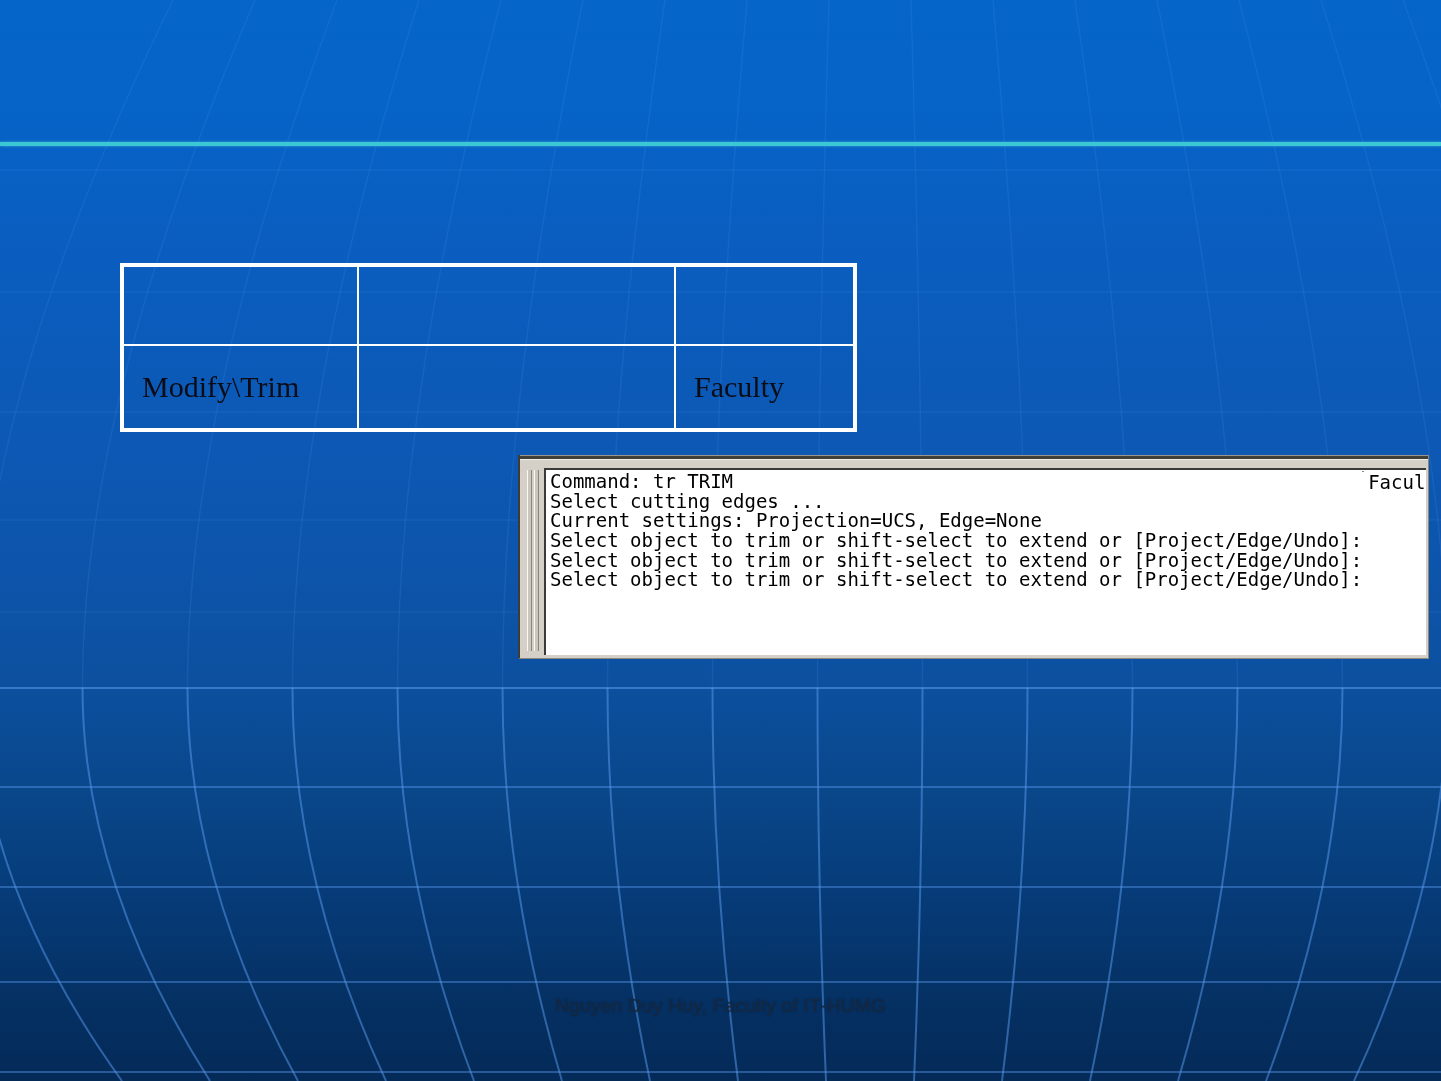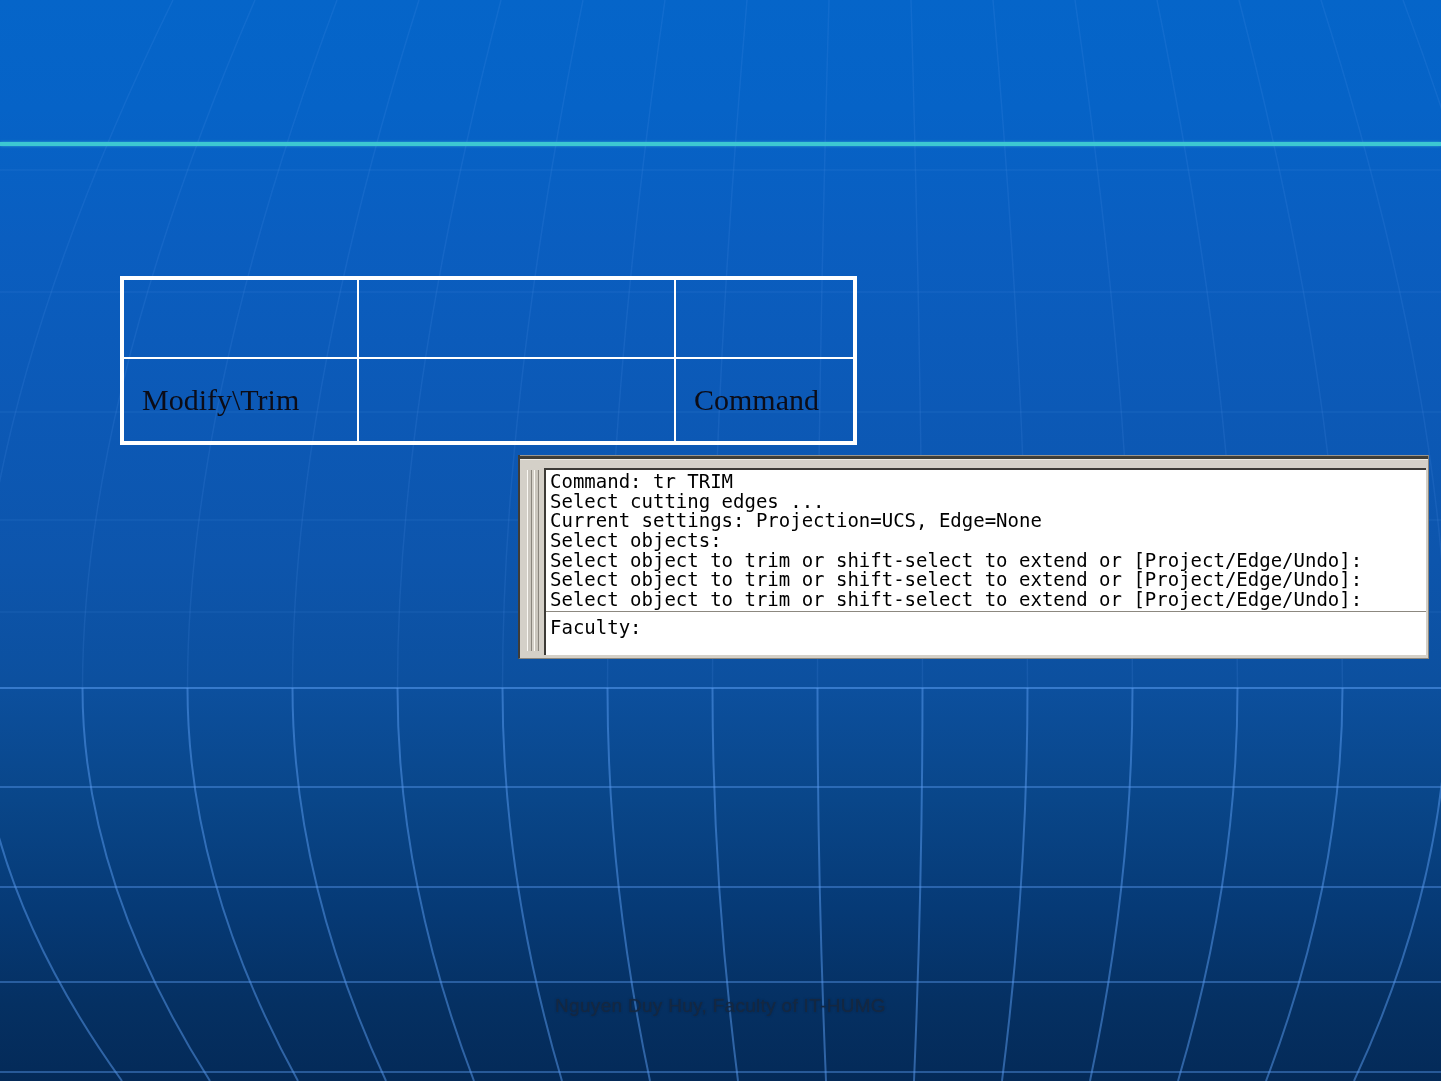--- a/index.html
+++ b/index.html
@@ -22,21 +22,21 @@
       #042a58 100%);
   }
   .grid{position:absolute;inset:0;width:1441px;height:1081px;}
   .title-line{
     position:absolute;top:142px;left:0;width:100%;height:4px;
     background:#3cc8d2;box-shadow:0 0 3px rgba(90,220,230,.55);
   }
 
   
   .menu-table{
-    position:absolute;left:120px;top:276px;
+    position:absolute;left:120px;top:263px;
     border:3px solid #fff;
     display:grid;
     grid-template-columns:235px 317px 179px;
     grid-template-rows:79px 84px;
     text-align:center;
   }
   .menu-table .cell{
     border:1.5px solid #fff;
     box-sizing:border-box;
     display:flex;align-items:center;
@@ -65,21 +65,21 @@
   .cmd-grip i{
     display:block;width:3px;height:100%;background:#cac6be;
     border-left:1px solid #fbf9f4;border-right:1px solid #8a867e;
   }
   .cmd-text{
     position:absolute;left:24px;top:13px;right:2px;bottom:3px;
     background:#fff;box-sizing:border-box;
     border-left:2px solid #3c3a36;border-top:2px solid #3c3a36;
     font-family:"DejaVu Sans Mono","Liberation Mono",monospace;
     font-size:19px;line-height:19.7px;color:#000;
-    display:flex;flex-direction:column;overflow:hidden;
+    display:flex;flex-direction:row;overflow:hidden;
   }
   .cmd-history{padding:2px 0 0 4px;flex:0 0 auto;}
   .cmd-line{white-space:pre;height:19.7px;}
   .cmd-divider{flex:0 0 2px;border-top:1px solid #8c8880;border-bottom:1px solid #fff;margin-top:1px;}
   .cmd-prompt{padding:3px 0 0 4px;flex:1;white-space:pre;}
 
   
   .footer{
     position:absolute;top:995px;left:0;width:100%;
     text-align:center;
@@ -138,35 +138,34 @@
     </svg>
 
   <div class="title-line"></div>
 
   <div class="menu-table">
     <div class="cell"></div>
     <div class="cell"></div>
     <div class="cell"></div>
     <div class="cell">Modify\Trim</div>
     <div class="cell"></div>
-    <div class="cell">Command</div>
+    <div class="cell">Faculty</div>
   </div>
 
   <div class="cmd-window">
     <div class="cmd-topedge"></div>
     <div class="cmd-grip">
         <i></i>
         <i></i>
       </div>
     <div class="cmd-text">
       <div class="cmd-history">
         <div class="cmd-line">Command: tr TRIM</div>
         <div class="cmd-line">Select cutting edges ...</div>
         <div class="cmd-line">Current settings: Projection=UCS, Edge=None</div>
-        <div class="cmd-line">Select objects:</div>
         <div class="cmd-line">Select object to trim or shift-select to extend or [Project/Edge/Undo]:</div>
         <div class="cmd-line">Select object to trim or shift-select to extend or [Project/Edge/Undo]:</div>
         <div class="cmd-line">Select object to trim or shift-select to extend or [Project/Edge/Undo]:</div>
       </div>
       <div class="cmd-divider"></div>
       <div class="cmd-prompt">Faculty:</div>
     </div>
   </div>
 
   <div class="footer">Nguyen Duy Huy, Faculty of IT-HUMG</div>

